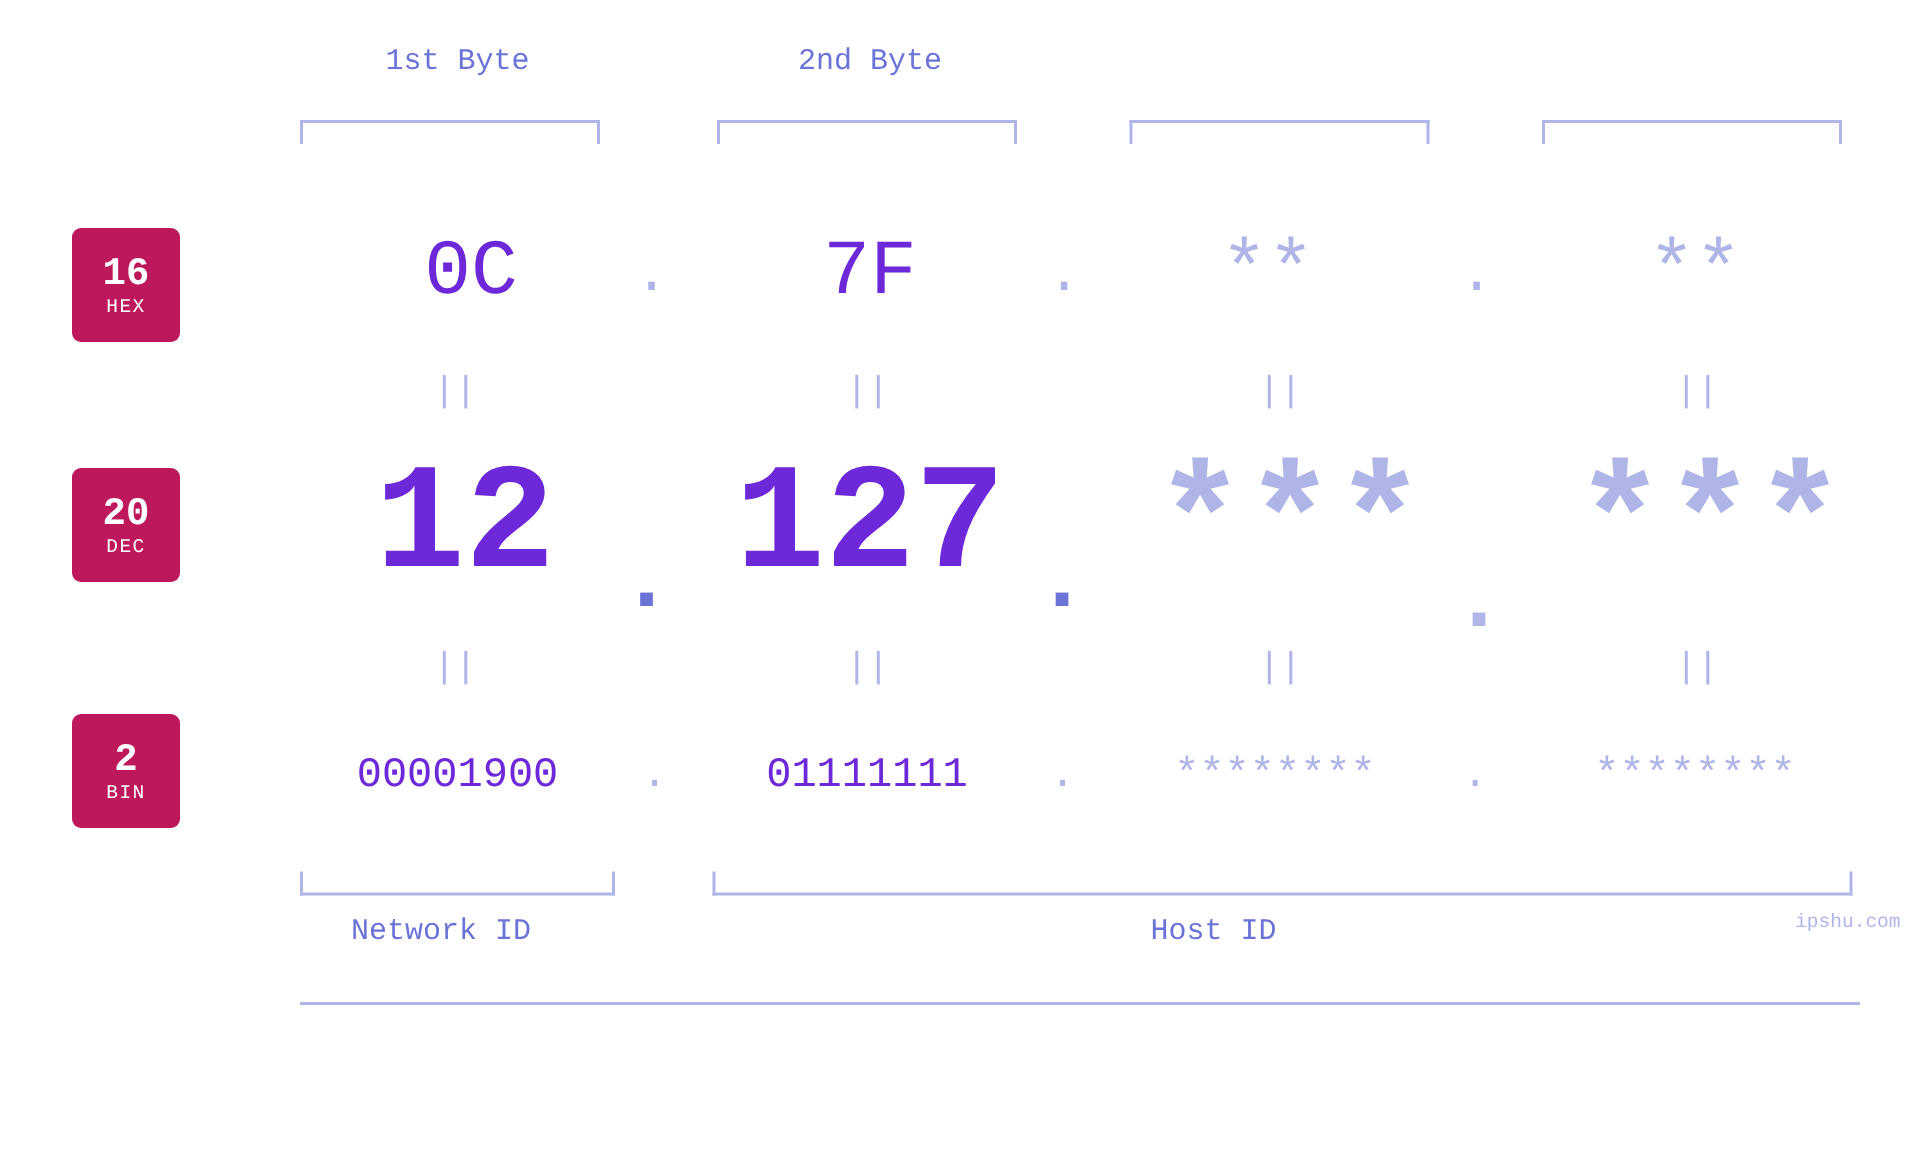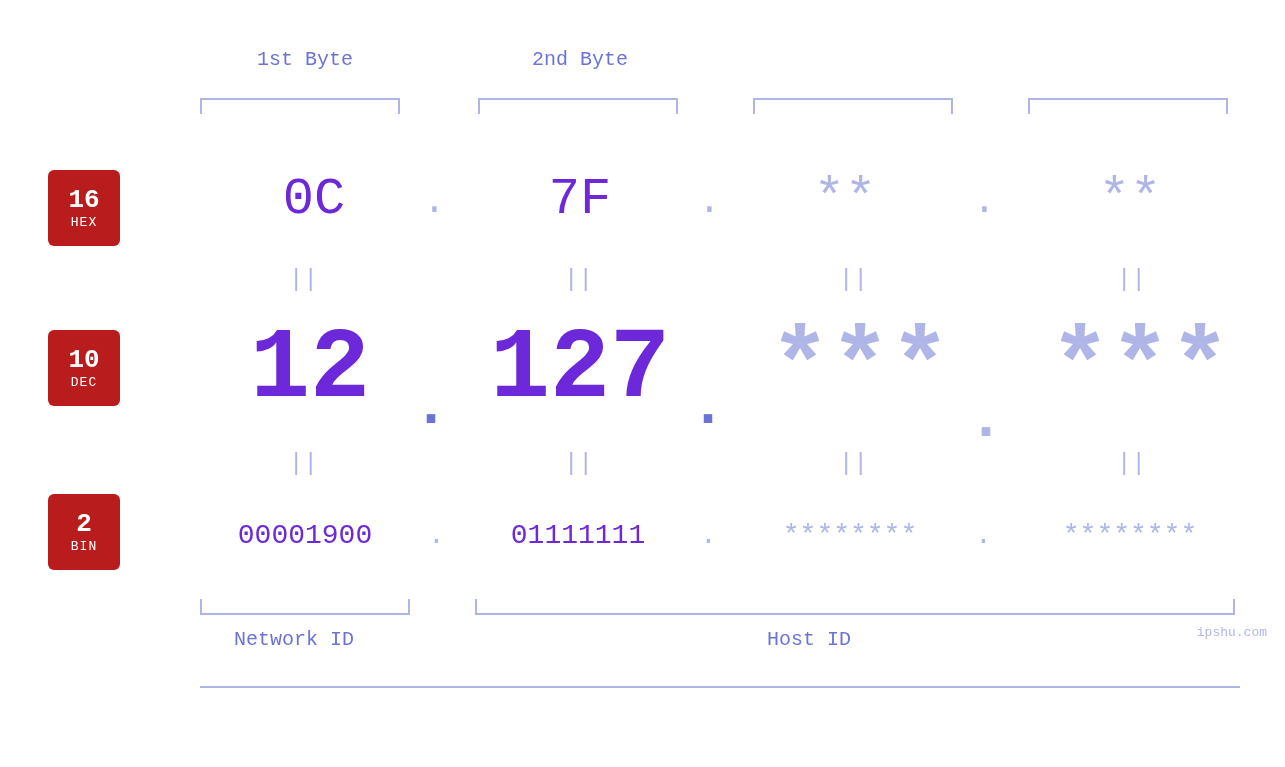--- a/index.html
+++ b/index.html
@@ -11,33 +11,32 @@
       height: 767px;
       overflow: hidden;
       position: relative;
     }
 
     .page-container {
       width: 1285px;
       height: 634px;
       position: relative;
       background: #fff;
-      margin-top: 18px;
     }
 
     
     
 
     
     .badge {
       position: absolute;
       left: 48px;
       width: 72px;
       height: 76px;
-      background-color: #b91c1c;
+      background-color: #be185d;
       border-radius: 6px;
       display: flex;
       flex-direction: column;
       align-items: center;
       justify-content: center;
       color: #fff;
       font-family: 'Courier New', Courier, monospace;
     }
     .badge-number {
       font-size: 26px;
@@ -239,21 +238,21 @@
   <div class="bracket bracket-col1"></div>
   <div class="bracket bracket-col2"></div>
   <div class="bracket bracket-col3"></div>
   <div class="bracket bracket-col4"></div>
 
   <div class="badge badge-hex">
     <span class="badge-number">16</span>
     <span class="badge-label">HEX</span>
   </div>
   <div class="badge badge-dec">
-    <span class="badge-number">10</span>
+    <span class="badge-number">20</span>
     <span class="badge-label">DEC</span>
   </div>
   <div class="badge badge-bin">
     <span class="badge-number">2</span>
     <span class="badge-label">BIN</span>
   </div>
 
   <div class="val hex-val hex1">0C</div>
   <div class="val hex-val hex2">7F</div>
   <div class="val hex-val hex3">**</div>

